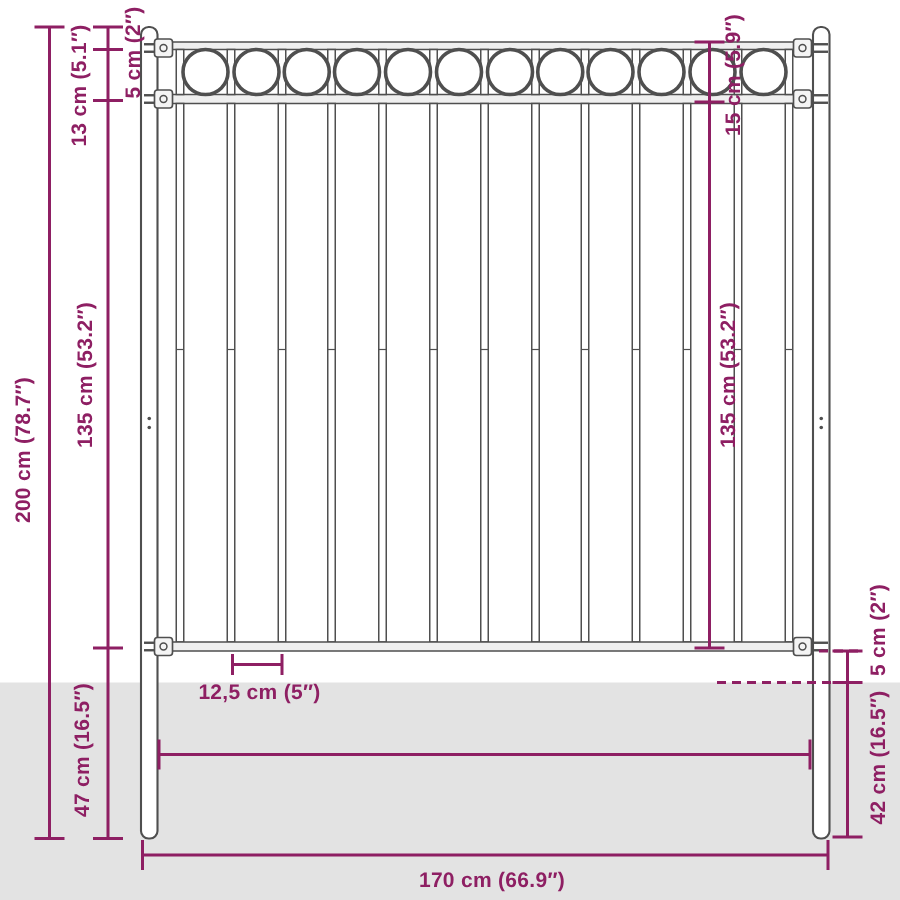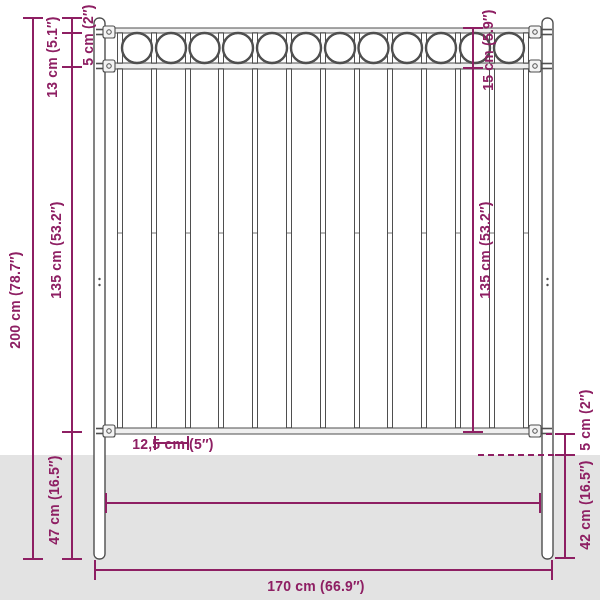--- a/index.html
+++ b/index.html
@@ -177,16 +177,16 @@
 
 <div class="label vert" style="left:15px;top:300px;">200 cm (78.7″)</div>
 <div class="label vert" style="left:52px;top:57px;">13 cm (5.1″)</div>
 <div class="label vert" style="left:88px;top:35px;">5 cm (2″)</div>
 <div class="label vert" style="left:56px;top:250px;">135 cm (53.2″)</div>
 <div class="label vert" style="left:54px;top:500px;">47 cm (16.5″)</div>
 <div class="label vert" style="left:488px;top:50px;">15 cm (5.9″)</div>
 <div class="label vert" style="left:485px;top:250px;">135 cm (53.2″)</div>
 <div class="label vert" style="left:585px;top:420px;">5 cm (2″)</div>
 <div class="label vert" style="left:585px;top:505px;">42 cm (16.5″)</div>
-<div class="label" style="left:173px;top:444px;">12,5 cm (5″)</div>
-<div class="label" style="left:316px;top:586px;">170 cm (66.9″)</div>
+<div class="label" style="left:173px;top:461px;">12,5 cm (5″)</div>
+<div class="label" style="left:328px;top:586px;">170 cm (66.9″)</div>
 
 </div>
 
 </body></html>

